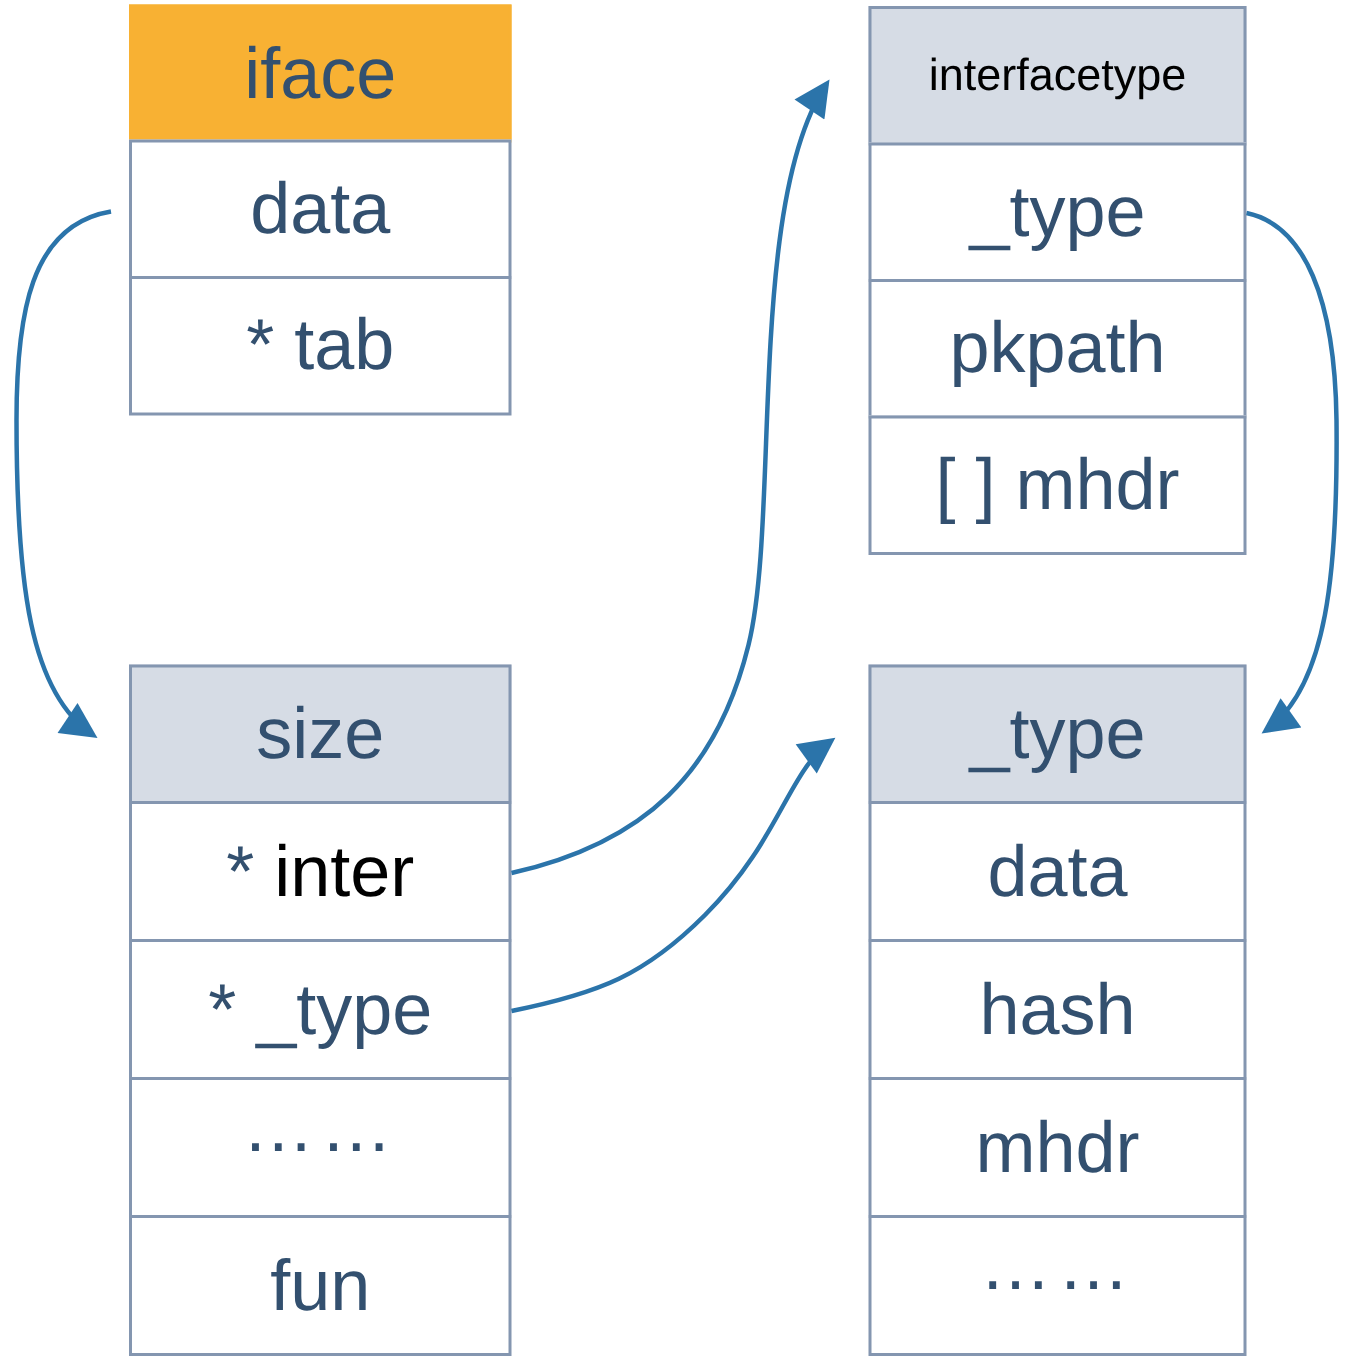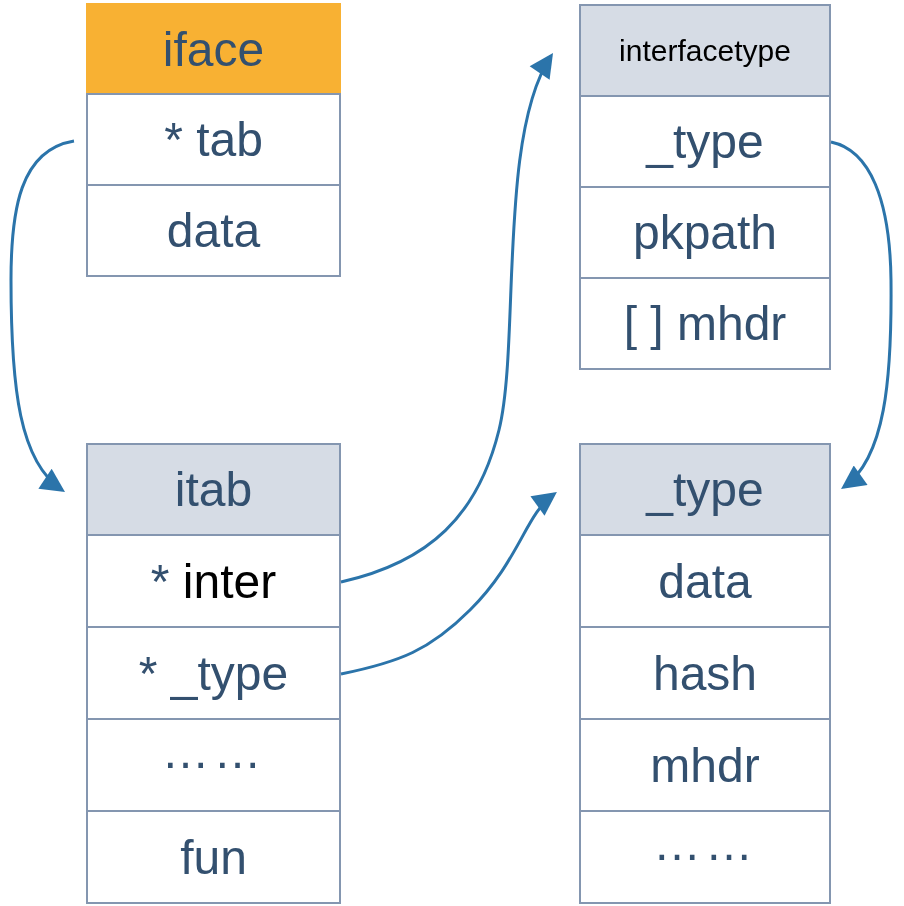--- a/index.html
+++ b/index.html
@@ -41,45 +41,45 @@
 </head>
 <body>
 
 <div id="stage">
 
   <div class="box top-box" id="box-iface" style="left:74px;top:3px;width:267px;">
     <div class="cell header orange">
       <span>iface</span>
     </div>
     <div class="cell">
-      <span>* tab</span>
+      <span>data</span>
     </div>
     <div class="cell">
-      <span>data</span>
+      <span>* tab</span>
     </div>
   </div>
 
   <div class="box top-box" id="box-interfacetype" style="left:567px;top:4px;width:264px;">
     <div class="cell header">
       <span class="small-title black-text">interfacetype</span>
     </div>
     <div class="cell">
       <span>_type</span>
     </div>
     <div class="cell">
       <span>pkpath</span>
     </div>
     <div class="cell">
       <span>[ ] mhdr</span>
     </div>
   </div>
 
   <div class="box bottom-box" id="box-itab" style="left:74px;top:443px;width:267px;">
     <div class="cell header">
-      <span>itab</span>
+      <span>size</span>
     </div>
     <div class="cell">
       <span>* </span><span class="black-text">inter</span>
     </div>
     <div class="cell">
       <span>* _type</span>
     </div>
     <div class="cell">
       <span class="dots">……</span>
     </div>

